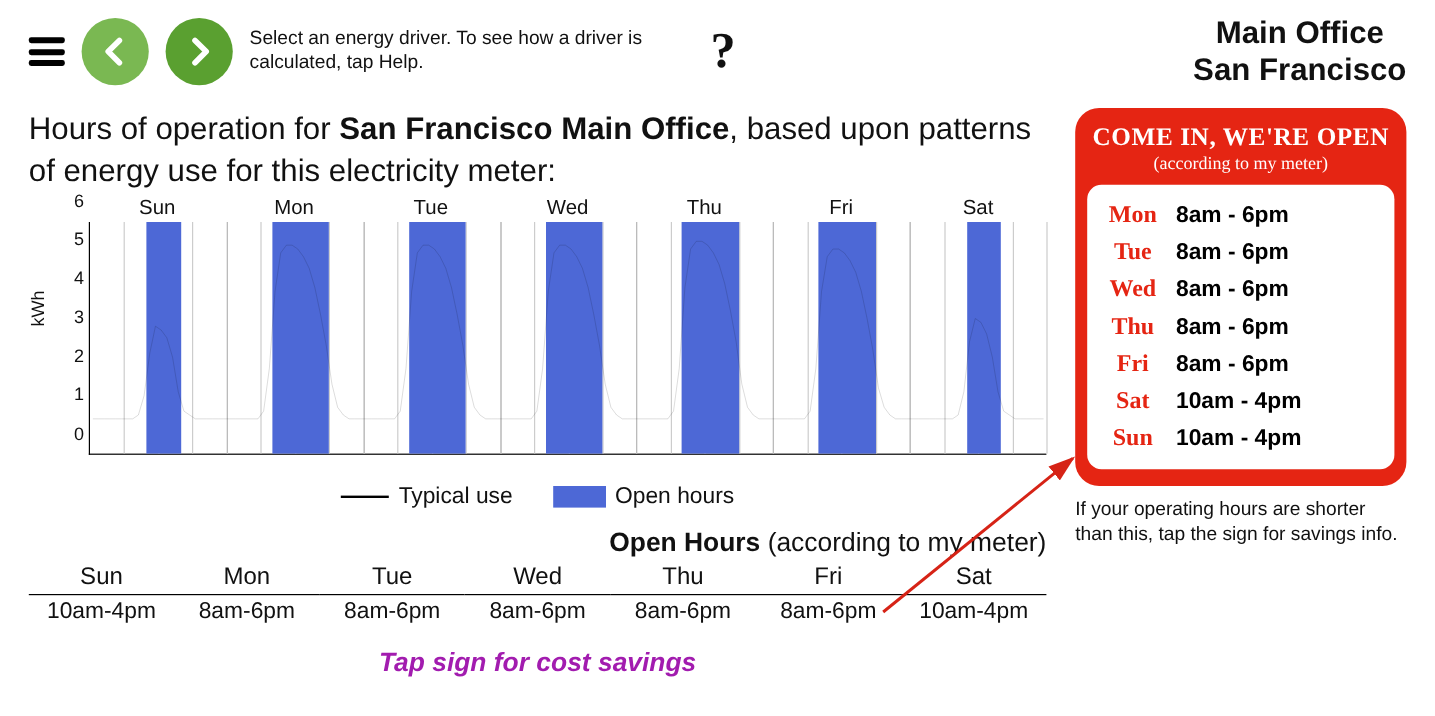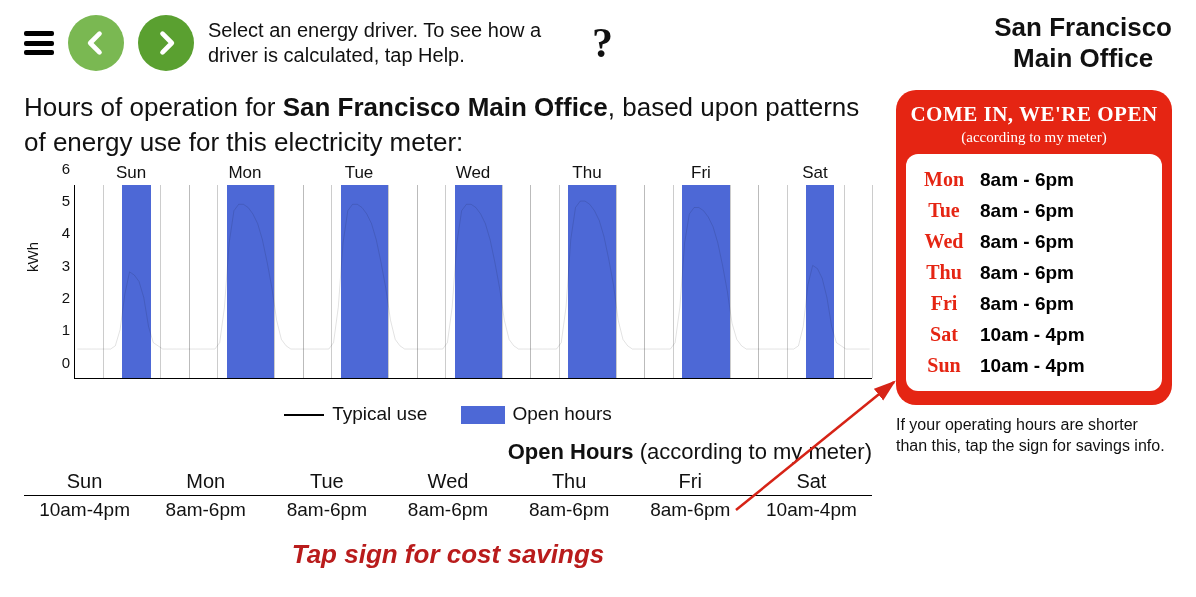--- a/index.html
+++ b/index.html
@@ -28,21 +28,21 @@
     font-size: 22px;
     background: #fff;
     position: relative;
     min-width: 240px;
     cursor: pointer;
   }
   .driver-select .caret {
     position:absolute; right:8px; top:50%; transform:translateY(-50%);
     width:0; height:0; border-left:5px solid transparent; border-right:5px solid transparent; border-top:6px solid #000;
   }
-  .instructions { font-size: 20px; max-width: 350px; line-height:1.25; }
+  .instructions { font-size: 16px; max-width: 350px; line-height:1.25; }
   .help-q { font-size: 42px; font-weight: bold; font-family: Georgia, 'Times New Roman', serif; margin: 0 20px; cursor:pointer; }
   .site-title { font-size: 26px; font-weight: bold; text-align:center; line-height:1.2; margin-left:auto; }
 
   
   .main-row { display:flex; gap:24px; margin-top:16px; }
   .left-col { flex: 1; }
   .right-col { width: 276px; position:relative; }
 
   .description { font-size: 26px; line-height:1.35; margin-bottom:6px; }
   .description b { font-weight:bold; }
@@ -63,21 +63,21 @@
   .legend .bar-swatch { display:inline-block; width:44px; height:18px; background:#4d68d6; vertical-align:middle; margin:0 8px 0 28px;}
 
   
   .open-hours-title { text-align:right; font-size:22px; margin-top:14px; }
   .open-hours-title b { font-weight:bold; }
   .oh-table { display:flex; justify-content:center; margin-top:4px; }
   .oh-col { flex:1; text-align:center; border-top:1px solid transparent; }
   .oh-col .d { font-size:20px; padding:0 6px 2px; border-bottom:1.5px solid #000; }
   .oh-col .h { font-size:19px; padding-top:3px; }
 
-  .tap-sign { text-align:center; font-size:26px; font-weight:bold; font-style:italic; color:#b91c1c; margin-top:18px; }
+  .tap-sign { text-align:center; font-size:22px; font-weight:bold; font-style:italic; color:#a21caf; margin-top:18px; }
 
   
   .sign {
     background:#e52513; border-radius:20px; padding:12px 10px 14px;
     color:#fff; text-align:center; cursor:pointer;
   }
   .sign-title { font-family: Georgia, 'Times New Roman', serif; font-size:21px; font-weight:bold; letter-spacing:0.5px; }
   .sign-sub { font-family: Georgia, 'Times New Roman', serif; font-size:15px; margin-top:2px; }
   .sign-inner { background:#fff; color:#000; border-radius:12px; margin-top:8px; padding:10px 10px; }
   .sign-row { display:flex; align-items:baseline; gap:12px; padding:4px 4px; font-size:19px; font-weight:bold; }
@@ -102,22 +102,22 @@
       </svg>
   </div>
   <div class="circle-btn" style="background:#5aa030">
     <svg viewBox="0 0 24 24">
         <path d="M9 4 L17 12 L9 20" fill="none" stroke="#fff" stroke-width="4" stroke-linecap="round" stroke-linejoin="round"></path>
       </svg>
   </div>
   <div class="instructions">Select an energy driver. To see how a driver is calculated, tap Help.</div>
   <div class="help-q">?</div>
   <div class="site-title">
+    <div>Main Office</div>
     <div>San Francisco</div>
-    <div>Main Office</div>
   </div>
 </div>
 
 <div class="main-row">
   <div class="left-col">
     <div class="description">
       <span>Hours of operation for </span><b>San Francisco Main Office</b><span>, based upon patterns of energy use for this electricity meter:</span>
     </div>
 
     <div class="chart-wrap">

